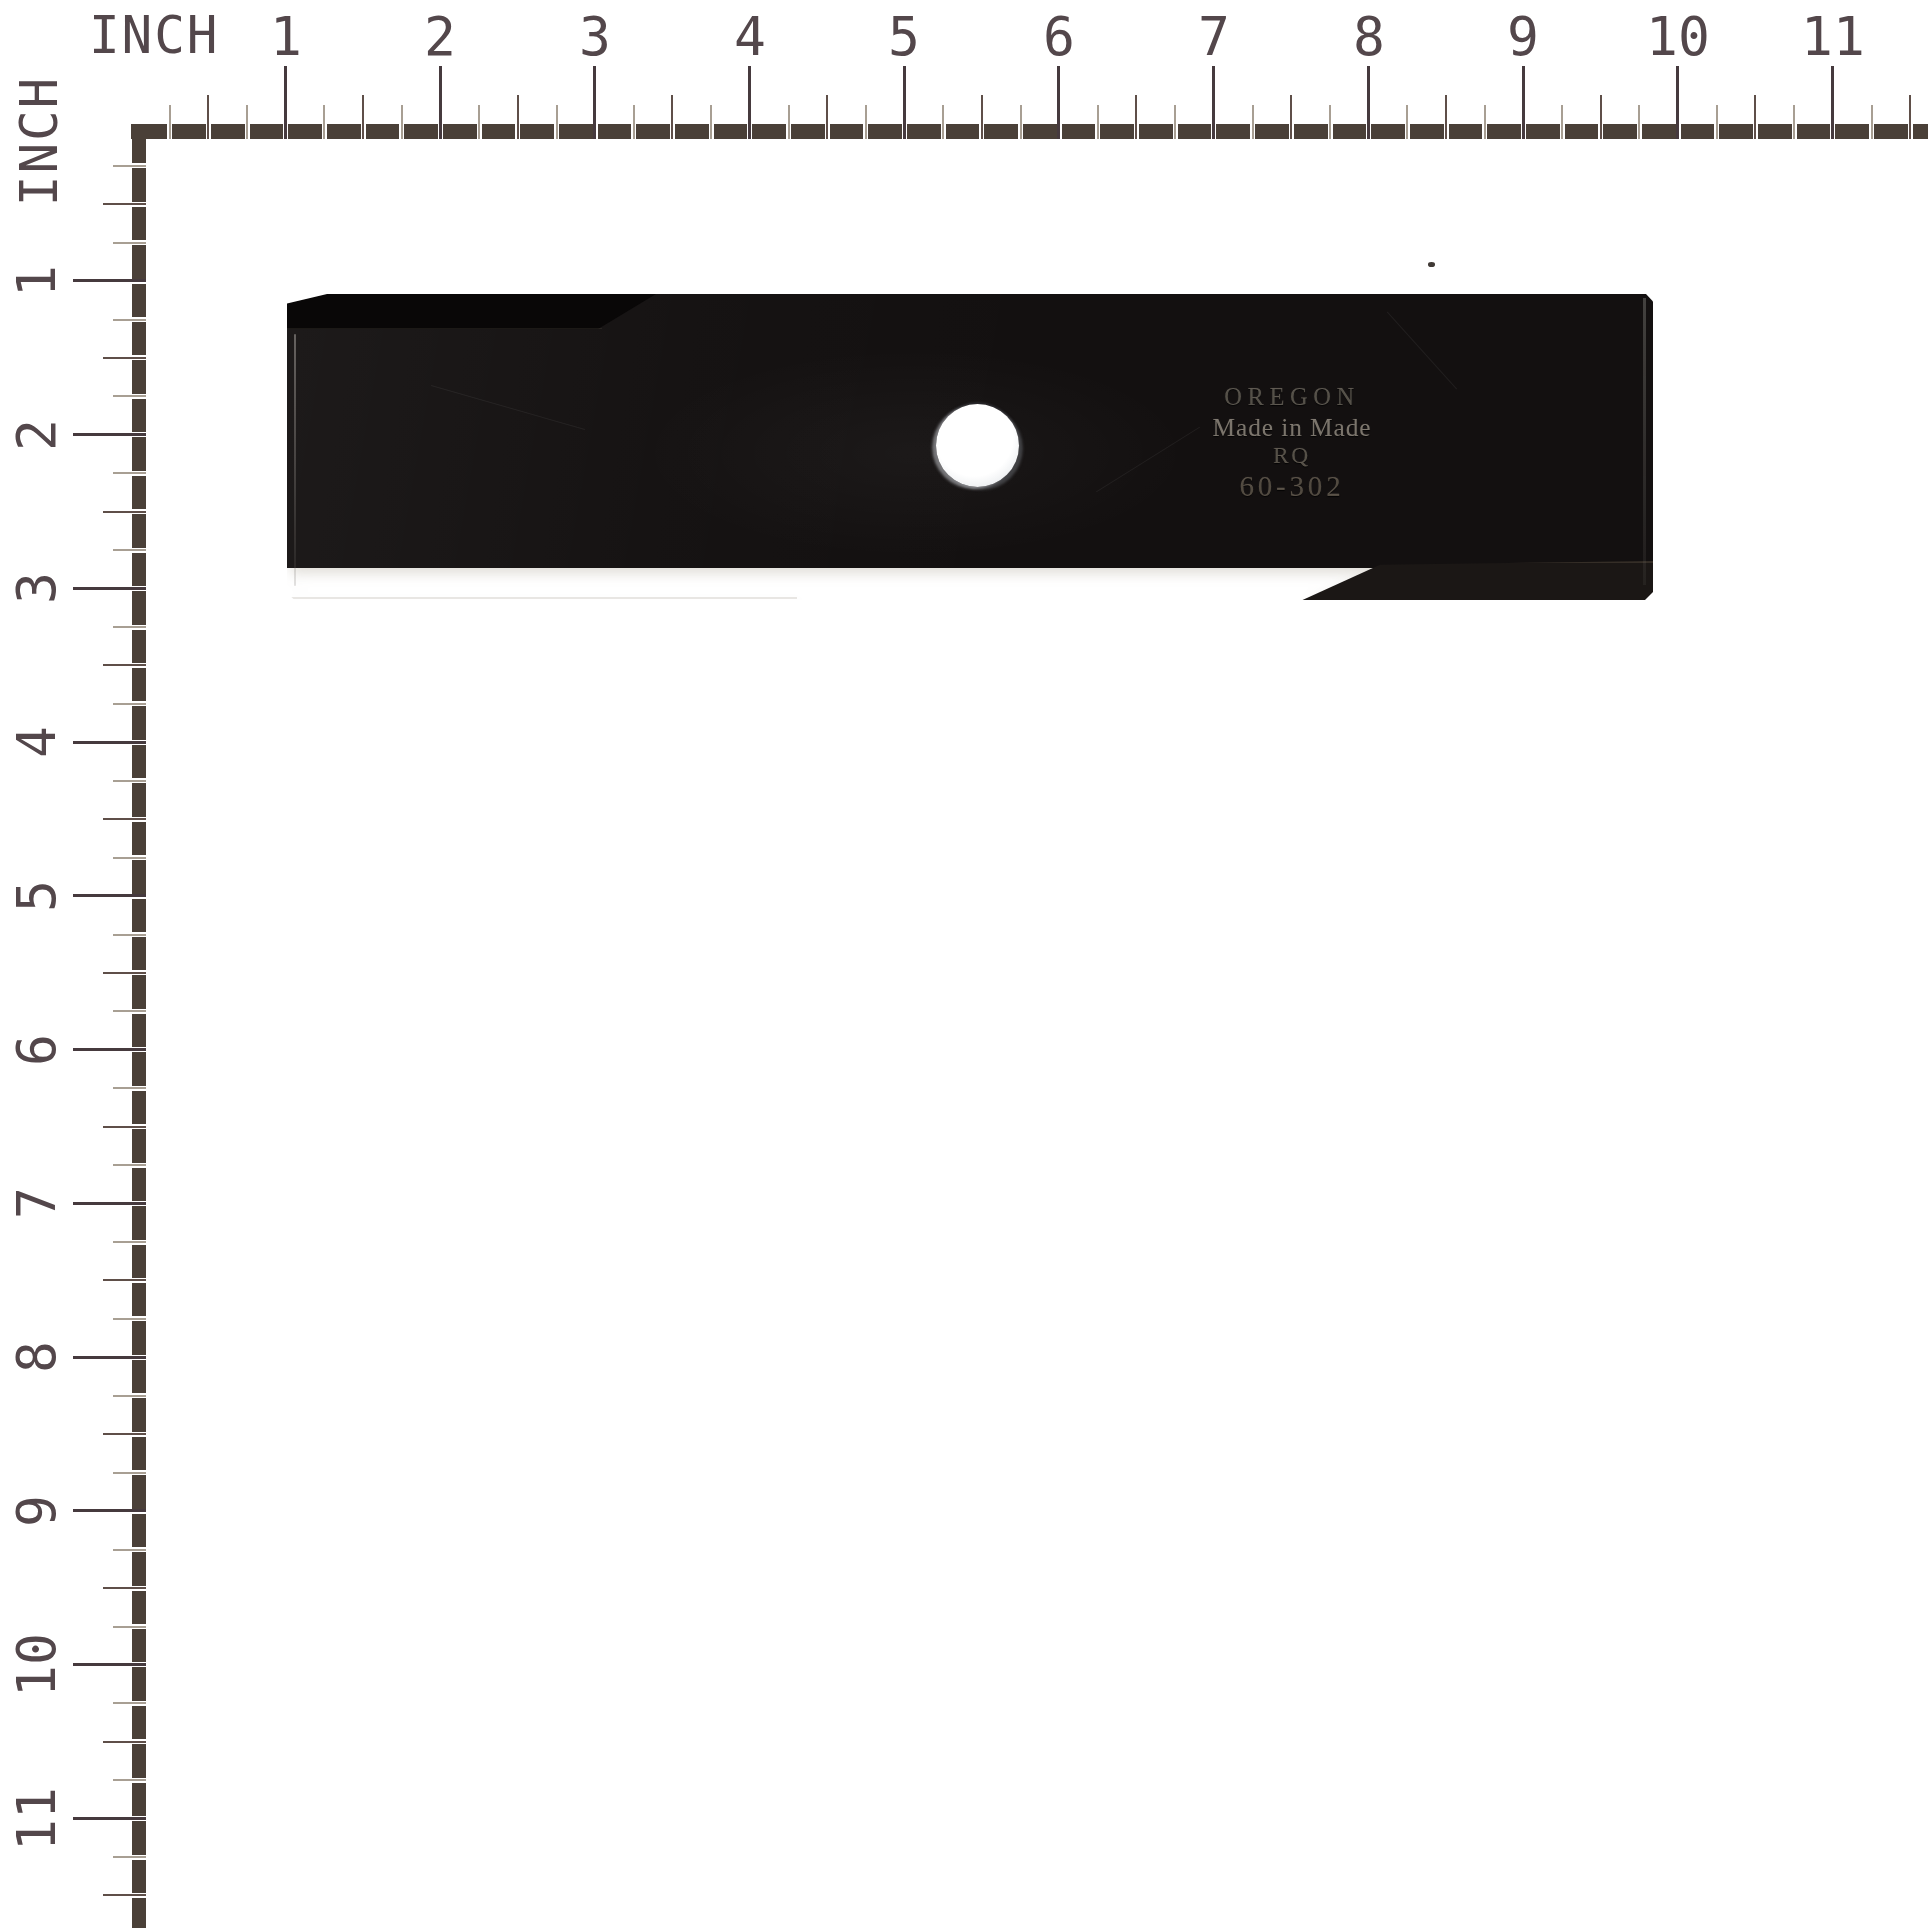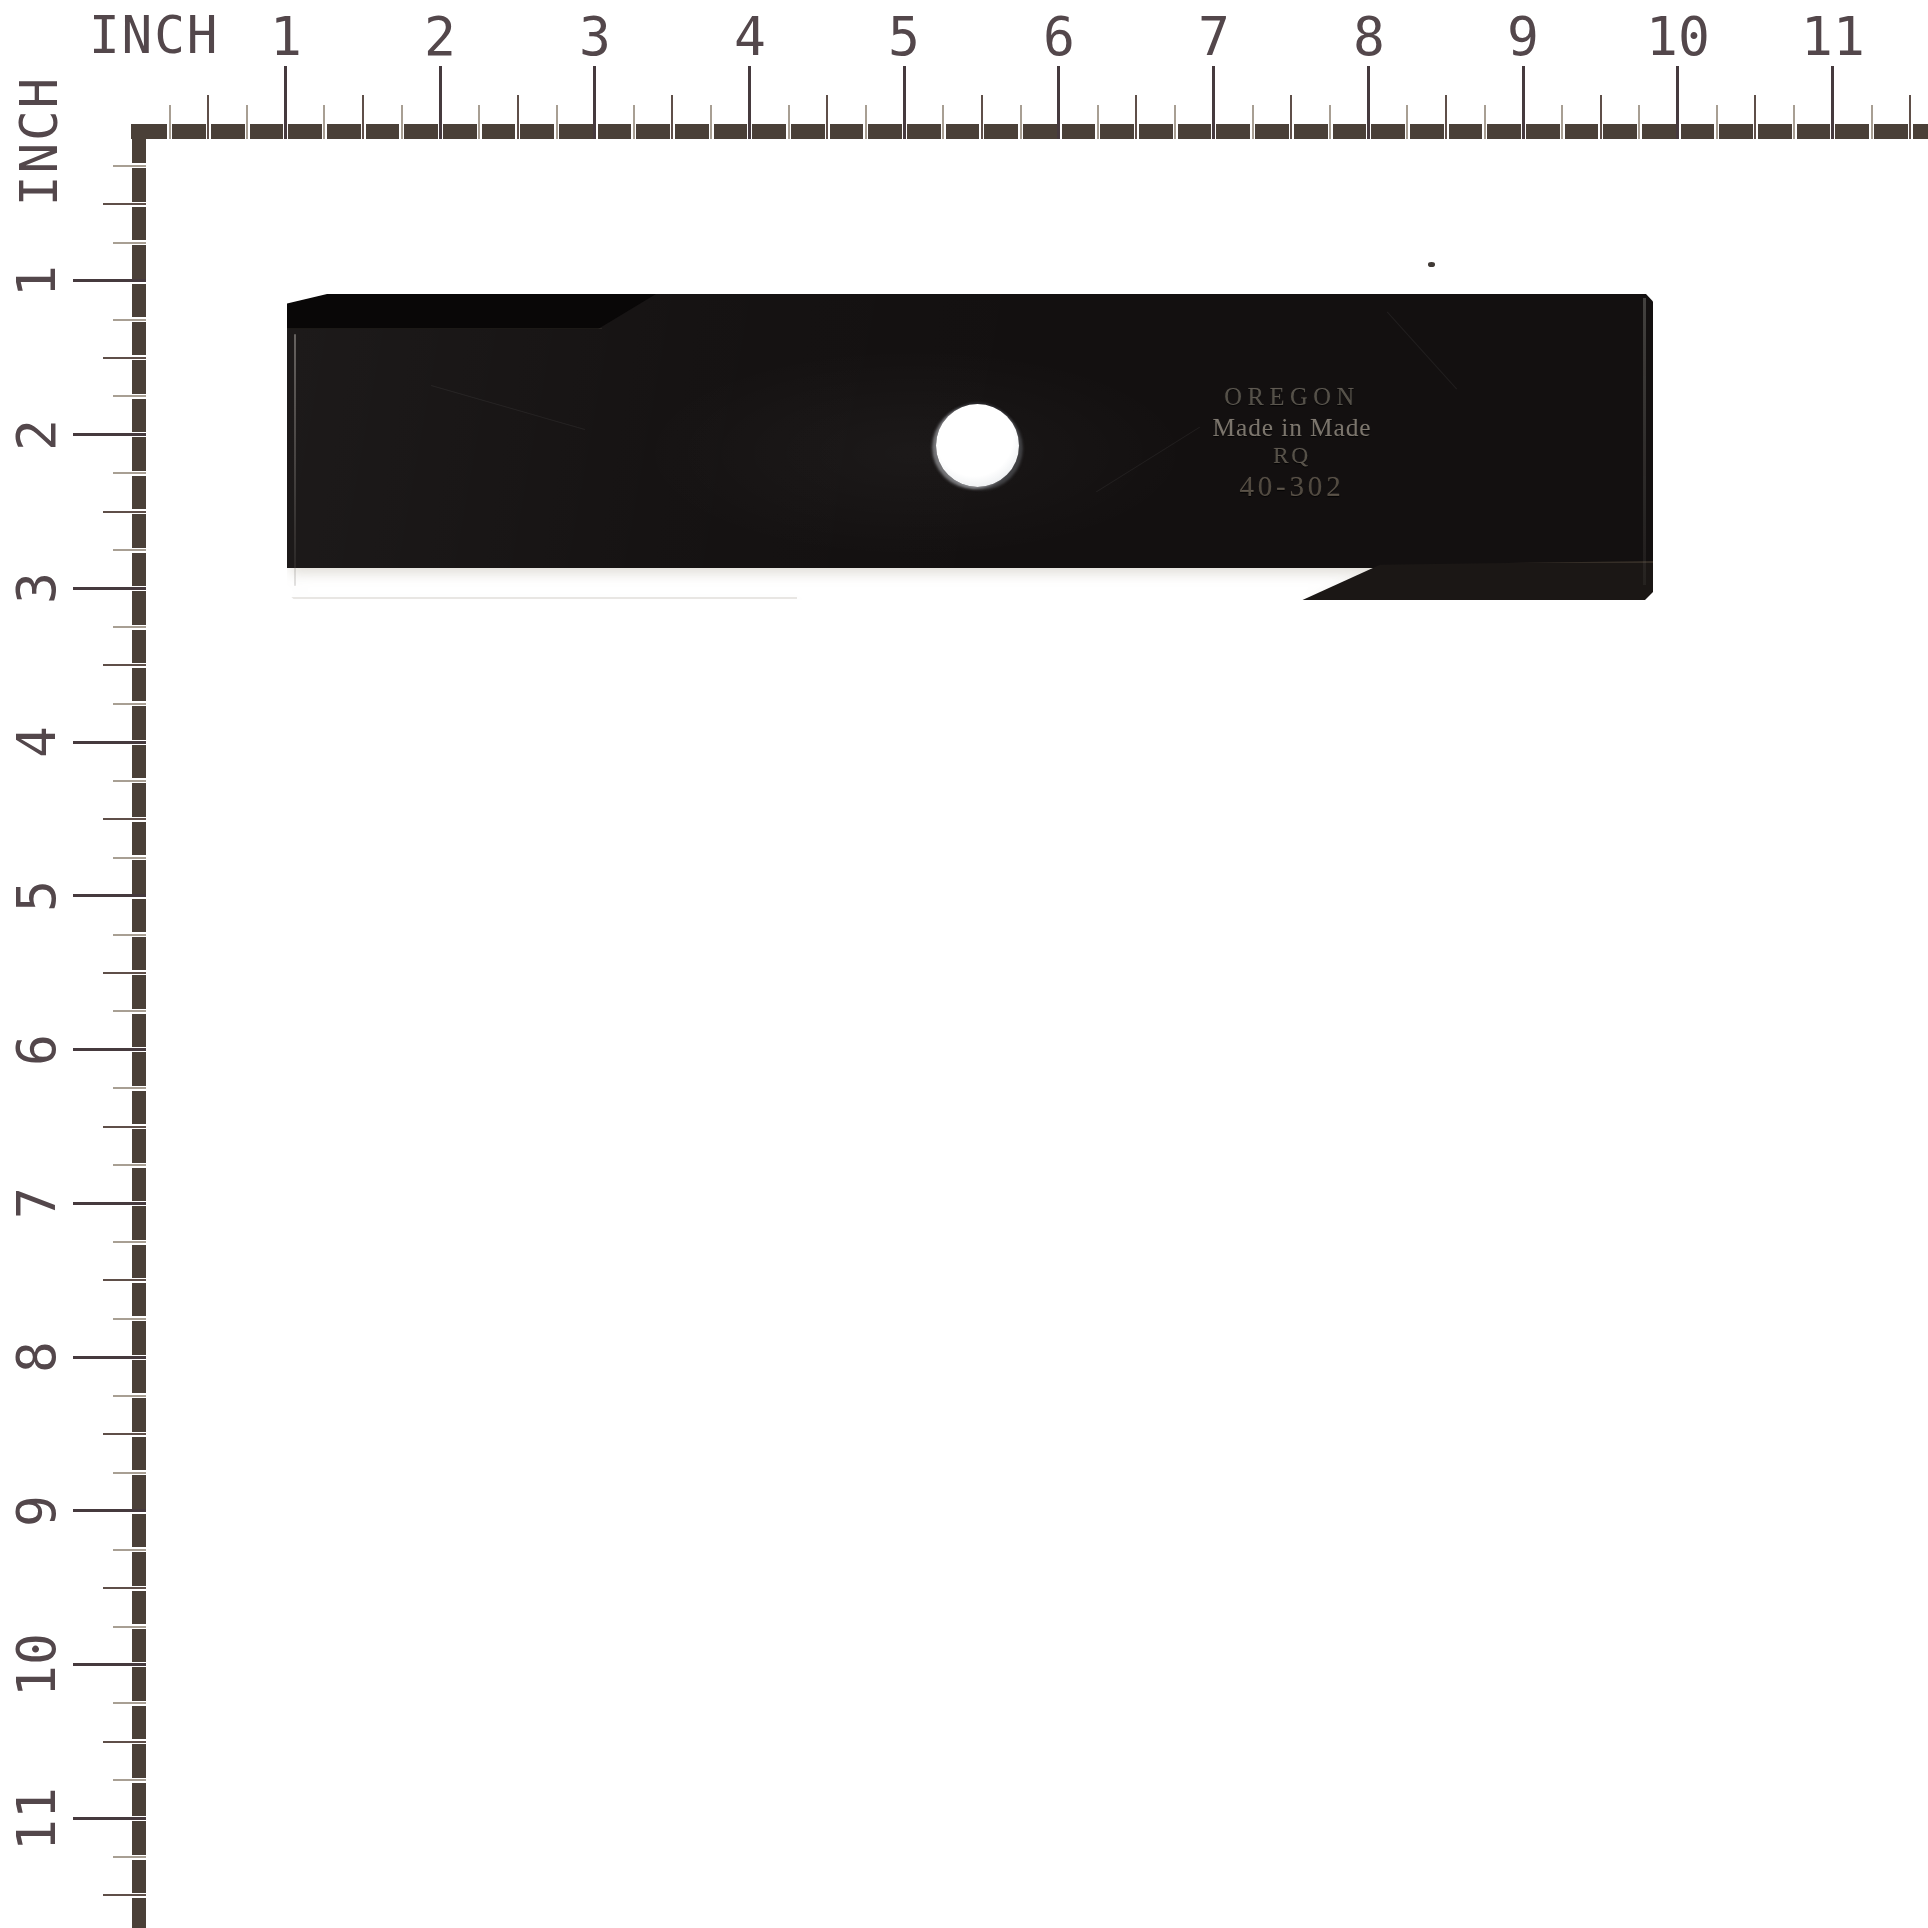--- a/index.html
+++ b/index.html
@@ -348,19 +348,19 @@
     <div class="edge-hl-right"></div>
     <div class="edge-hl-bottom"></div>
     <div class="scratch" style="left:141px;top:113px;width:160px;transform:rotate(16deg);"></div>
     <div class="scratch" style="left:800px;top:165px;width:122px;transform:rotate(-32deg);"></div>
     <div class="scratch" style="left:1083px;top:56px;width:104px;transform:rotate(48deg);"></div>
     <div class="hole"></div>
     <div class="stamp">
       <div class="stamp-line stamp-brand">OREGON</div>
       <div class="stamp-line stamp-origin">Made in Made</div>
       <div class="stamp-line stamp-code">RQ</div>
-      <div class="stamp-line stamp-part">40-302</div>
+      <div class="stamp-line stamp-part">60-302</div>
     </div>
   </div>
 
   <div class="speck"></div>
 </div>
 
 
 </body></html>

